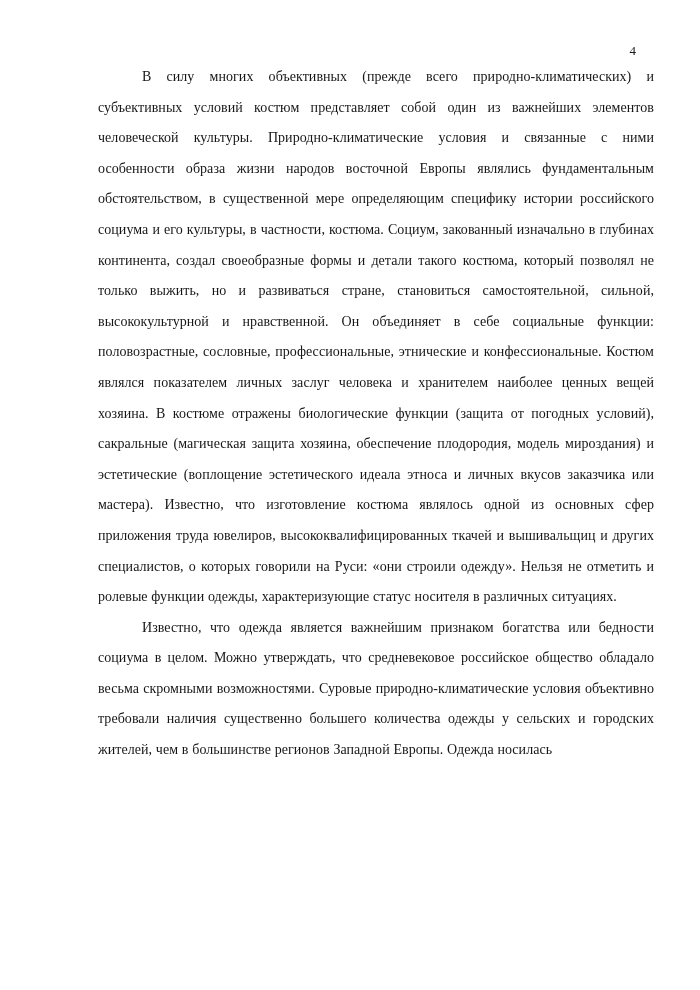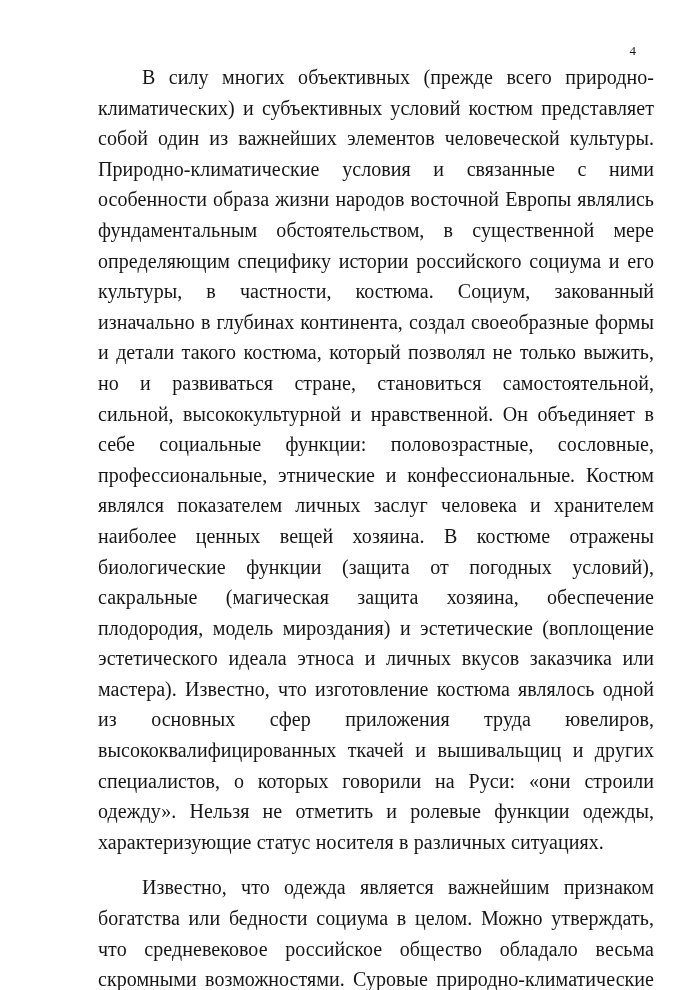--- a/index.html
+++ b/index.html
@@ -35,29 +35,29 @@
   .body-text {
     position: absolute;
     top: 62px;
     left: 98px;
     width: 556px;
   }
   .para {
     margin: 0 0 0 0;
     text-indent: 44px;
     text-align: justify;
-    font-size: 20px;
+    font-size: 14px;
     line-height: 30.6px;
     color: #161616;
     font-family: "Liberation Serif", serif;
     -webkit-hyphens: none;
     hyphens: none;
   }
   .para + .para {
-    margin-top: 15px;
+    margin-top: 0px;
   }
   
   .para { letter-spacing: 0.05px; word-spacing: 0.2px; }
 </style>
 </head>
 <body>
 
 <div class="page">
 
   <div class="page-number">4</div>

